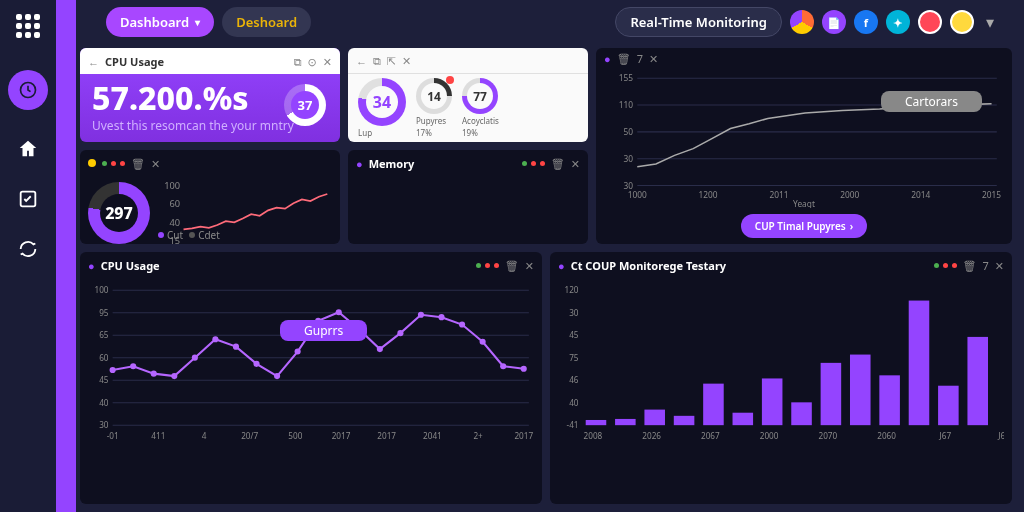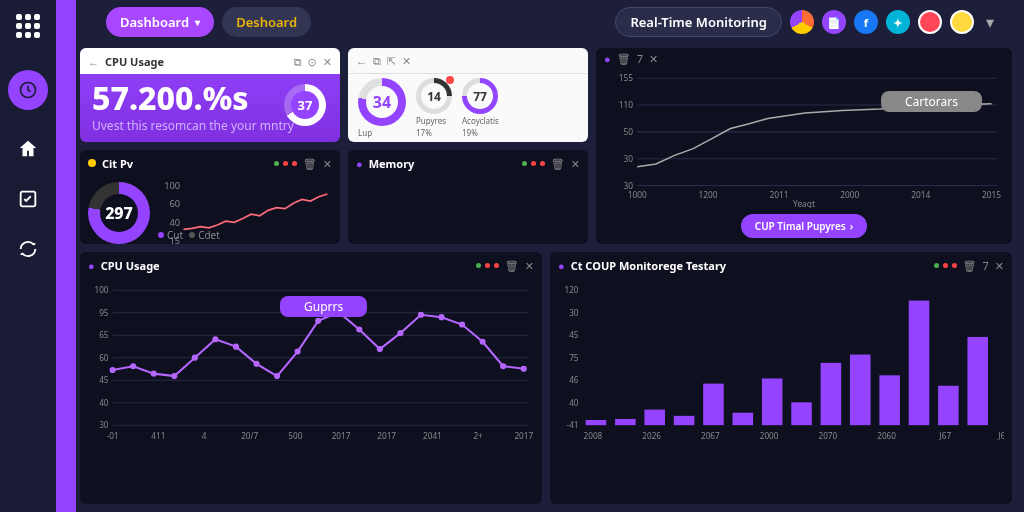--- a/index.html
+++ b/index.html
@@ -194,21 +194,20 @@
               </div>
             <span>Acoyclatis</span>
             <span>19%</span>
           </div>
         </div>
       </div>
 
       <div class="card" style="grid-column:1;grid-row:2">
         <div class="card-head">
           <span class="yellow-dot"></span>
-          <span class="ct">Cit Pv</span>
           <div class="status-dots">
               <span class="sd g"></span>
               <span class="sd r"></span>
               <span class="sd r"></span>
             </div>
           <div class="hicons">
               <span>🗑</span>
               <span>✕</span>
             </div>
         </div>
@@ -351,21 +350,21 @@
                 <text class="axis-txt" x="72.66666666666666" y="154" text-anchor="middle">411</text>
                 <text class="axis-txt" x="117.33333333333333" y="154" text-anchor="middle">4</text>
                 <text class="axis-txt" x="162" y="154" text-anchor="middle">20/7</text>
                 <text class="axis-txt" x="206.66666666666666" y="154" text-anchor="middle">500</text>
                 <text class="axis-txt" x="251.33333333333334" y="154" text-anchor="middle">2017</text>
                 <text class="axis-txt" x="296" y="154" text-anchor="middle">2017</text>
                 <text class="axis-txt" x="340.6666666666667" y="154" text-anchor="middle">2041</text>
                 <text class="axis-txt" x="385.3333333333333" y="154" text-anchor="middle">2+</text>
                 <text class="axis-txt" x="430" y="154" text-anchor="middle">2017</text>
               </svg>
-            <div class="tag" style="top:18px;left:200px;background:#9444ff">Guprrs</div>
+            <div class="tag" style="top:42px;left:200px;background:#9444ff">Guprrs</div>
           </div>
         </div>
         <div class="card">
           <div class="card-head">
             <span style="color:#9444ff">●</span>
             <span class="ct">Ct COUP Monitorege Testary</span>
             <div class="status-dots">
                 <span class="sd g"></span>
                 <span class="sd r"></span>
                 <span class="sd r"></span>

